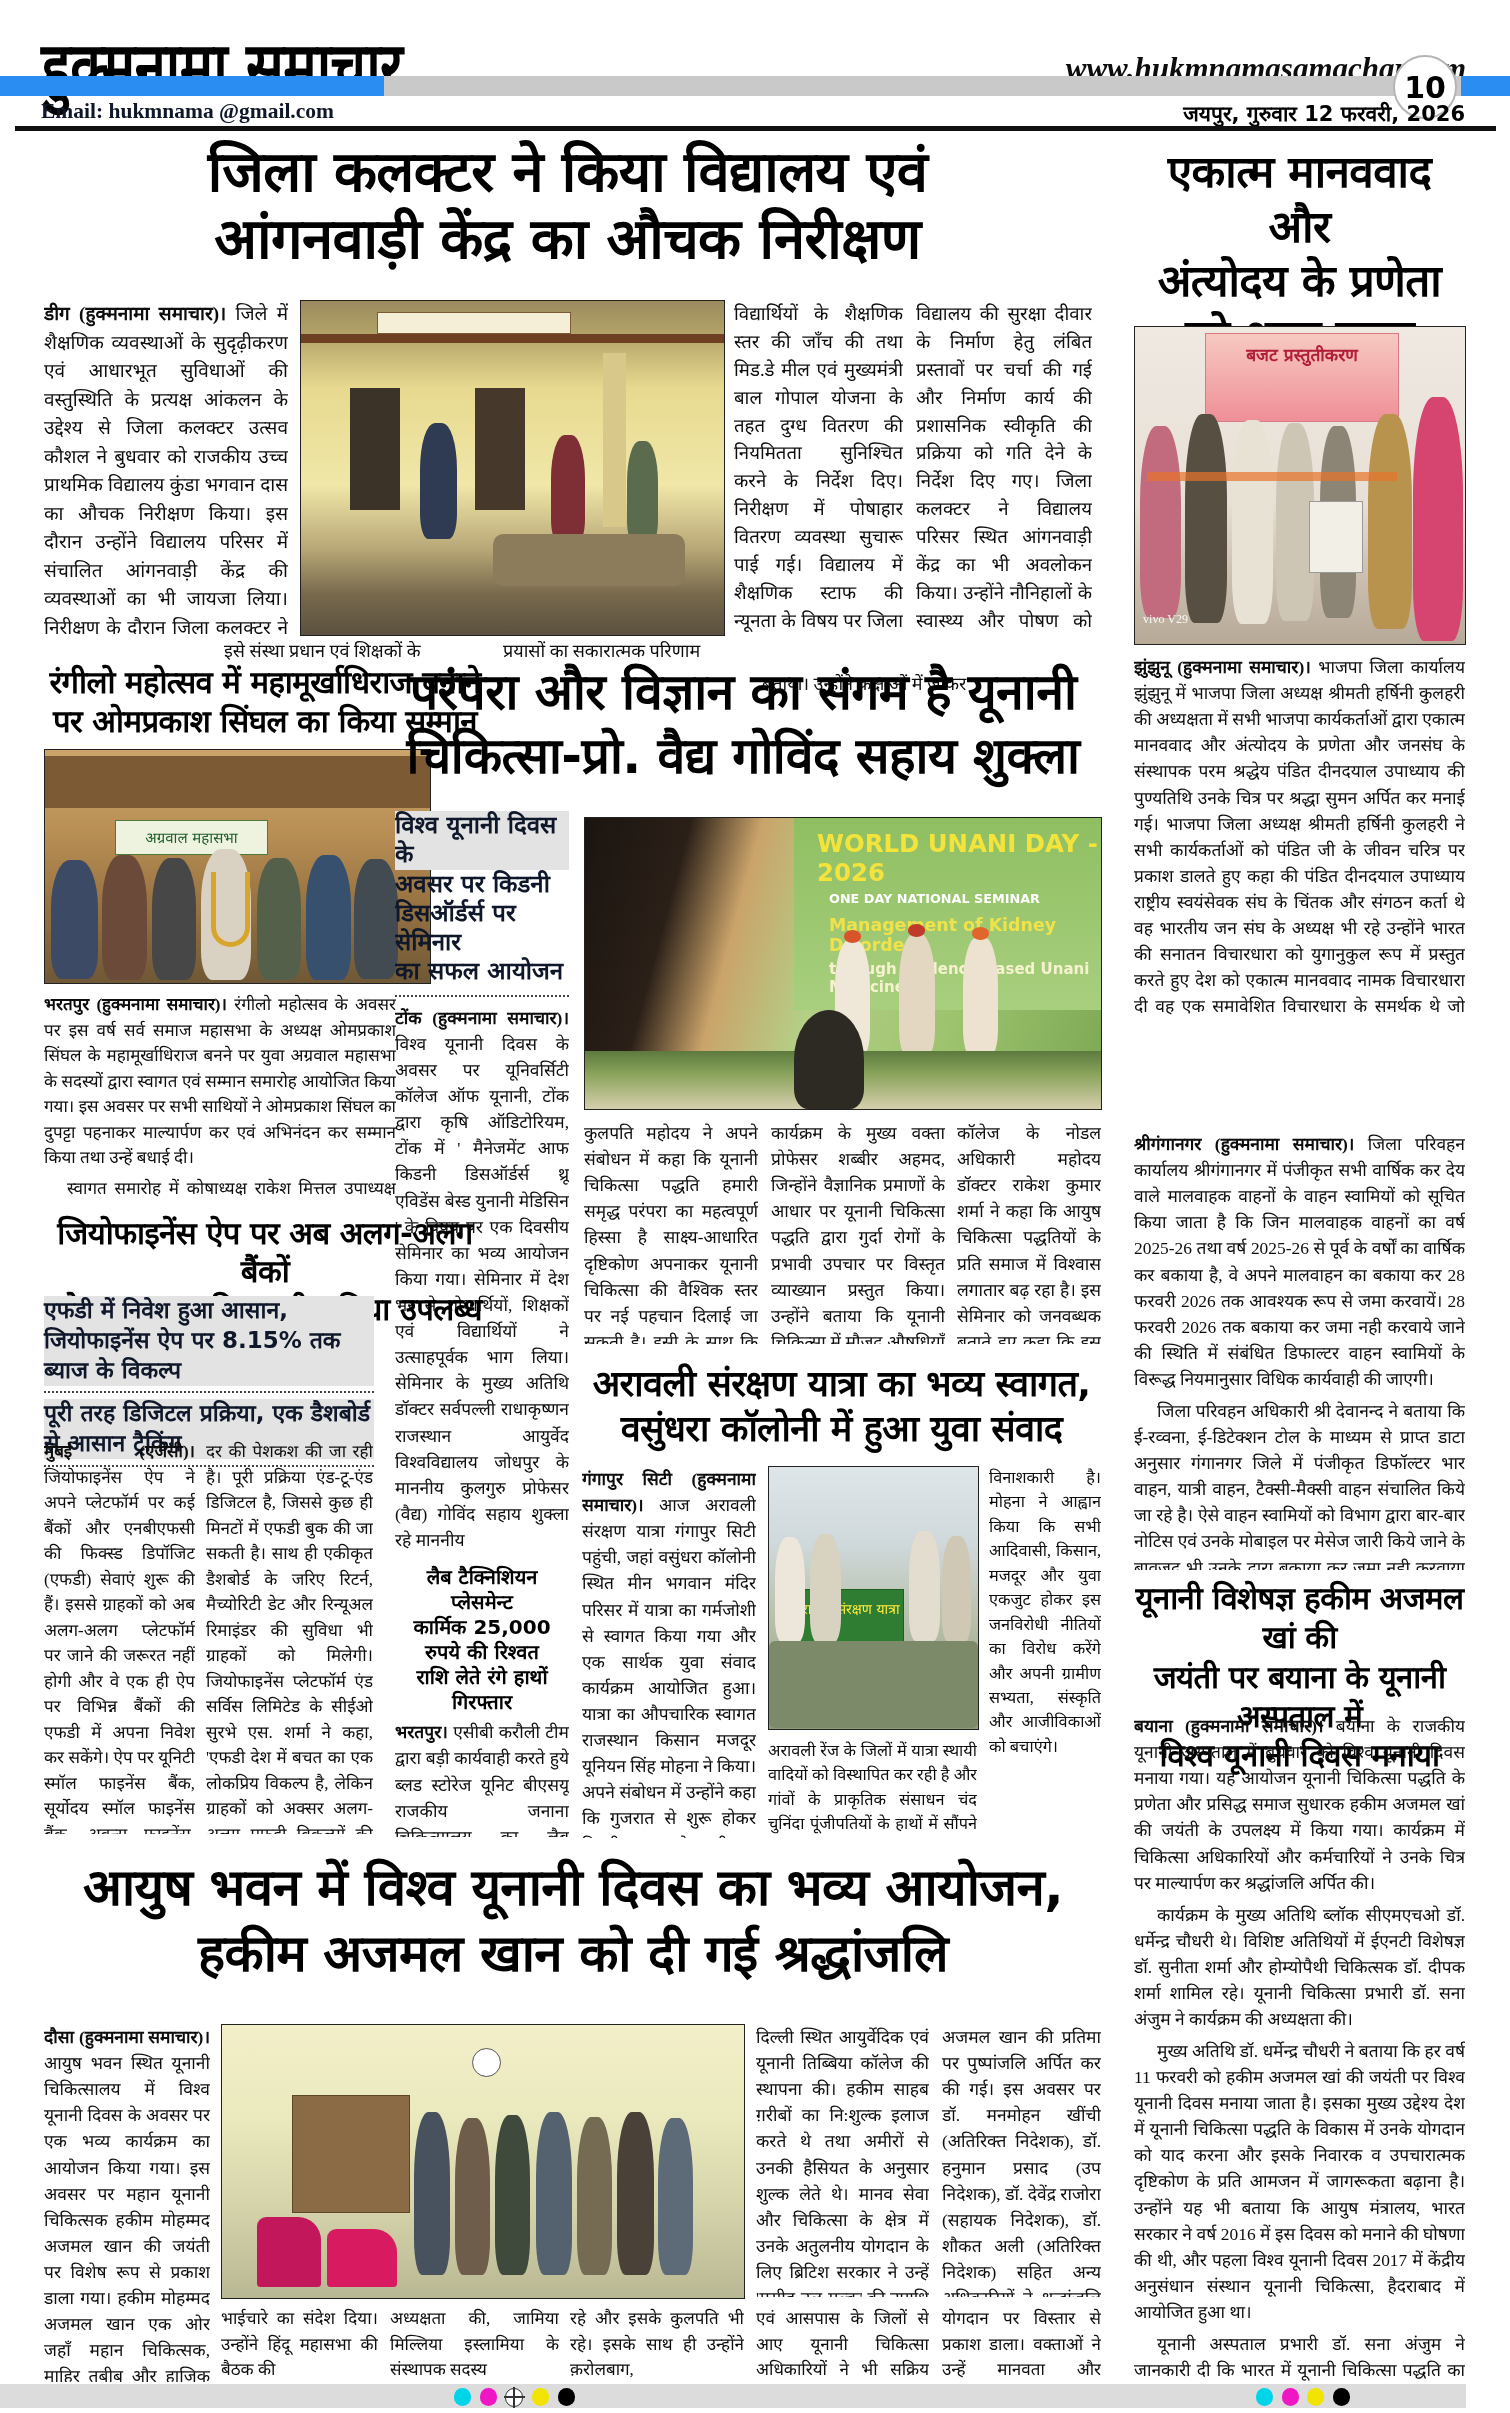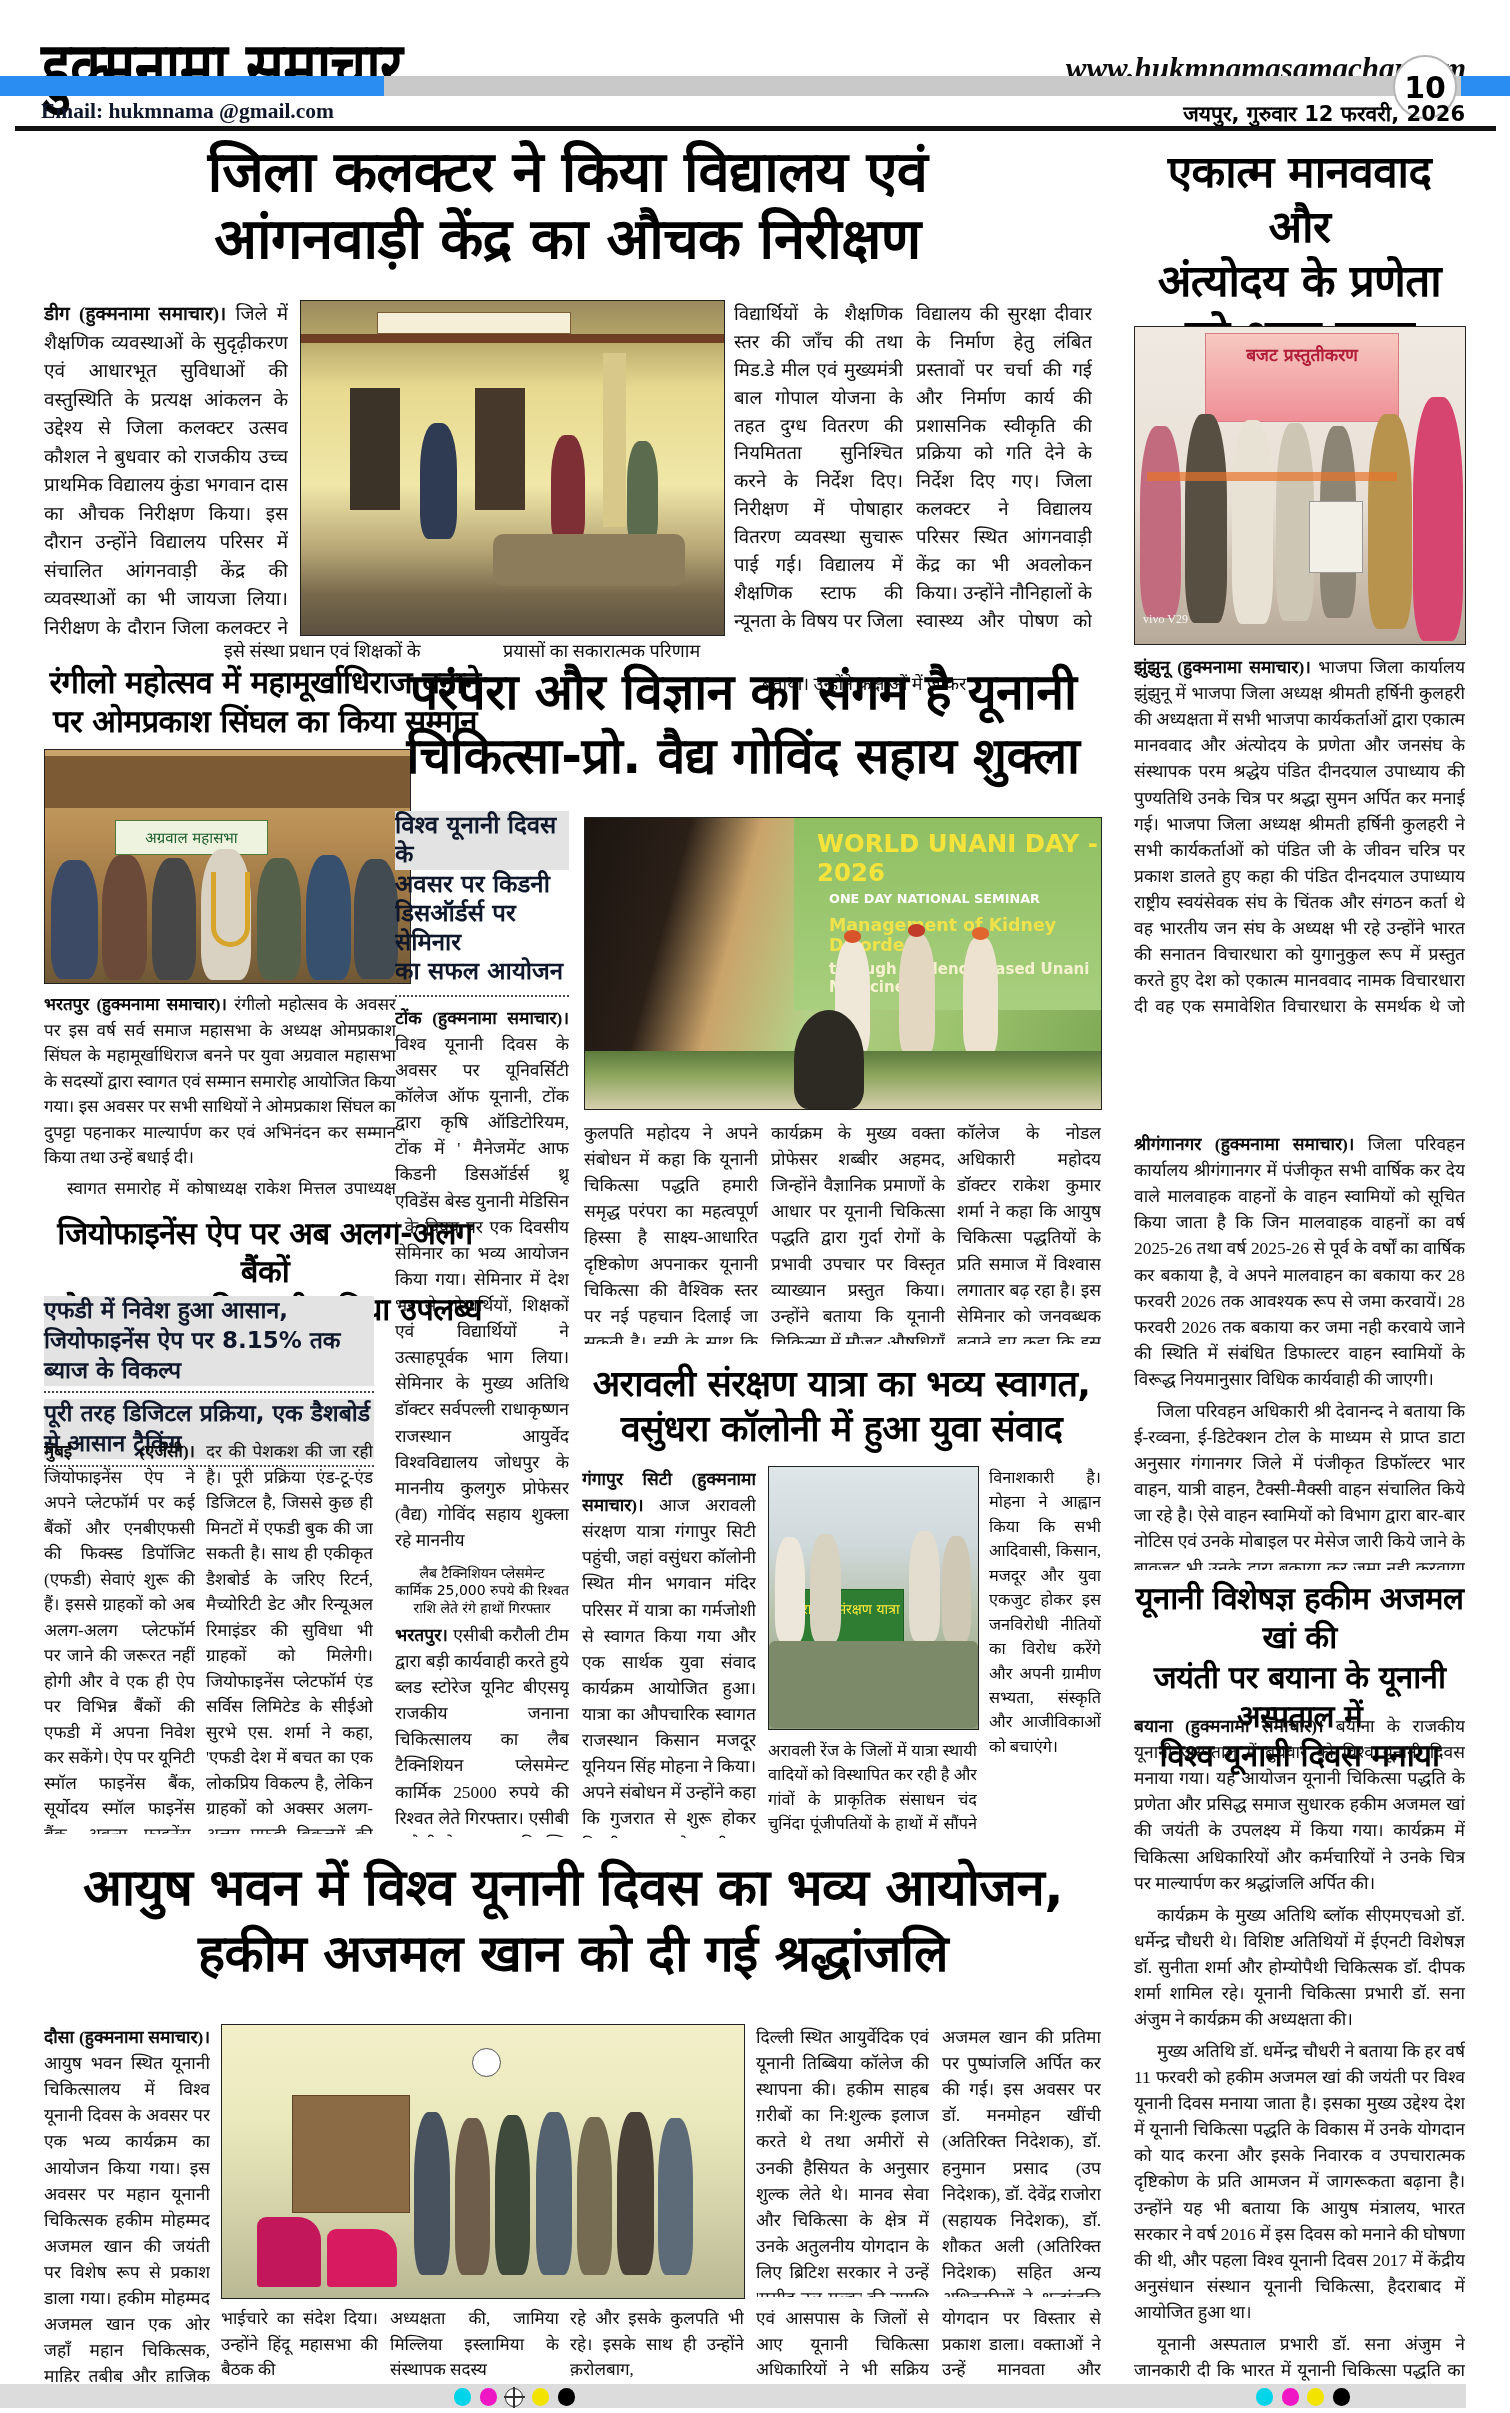--- a/index.html
+++ b/index.html
@@ -109,21 +109,21 @@
     <p class="noind"><span class="b">झुंझुनू (हुक्मनामा समाचार)।</span>
       <span>भाजपा जिला कार्यालय झुंझुनू में भाजपा जिला अध्यक्ष श्रीमती हर्षिनी कुलहरी की अध्यक्षता में सभी भाजपा कार्यकर्ताओं द्वारा एकात्म मानववाद और अंत्योदय के प्रणेता और जनसंघ के संस्थापक परम श्रद्धेय पंडित दीनदयाल उपाध्याय की पुण्यतिथि उनके चित्र पर श्रद्धा सुमन अर्पित कर मनाई गई। भाजपा जिला अध्यक्ष श्रीमती हर्षिनी कुलहरी ने सभी कार्यकर्ताओं को पंडित जी के जीवन चरित्र पर प्रकाश डालते हुए कहा की पंडित दीनदयाल उपाध्याय राष्ट्रीय स्वयंसेवक संघ के चिंतक और संगठन कर्ता थे वह भारतीय जन संघ के अध्यक्ष भी रहे उन्होंने भारत की सनातन विचारधारा को युगानुकुल रूप में प्रस्तुत करते हुए देश को एकात्म मानववाद नामक विचारधारा दी वह एक समावेशित विचारधारा के समर्थक थे जो एक मजबूत व सशक्त भारत चाहते थे।</span></p>
 
   </div>
 
   <div class="abs devh center hl" style="left:44px;top:663px;width:442px;font-size:31px;line-height:1.25;">
     <div>रंगीलो महोत्सव में महामूर्खाधिराज बनाने</div>
     <div>पर ओमप्रकाश सिंघल का किया सम्मान</div>
   </div>
 
-  <div class="photo" style="left:44px;top:749px;width:365px;height:233px;">
+  <div class="photo" style="left:44px;top:749px;width:365px;height:233px;padding-left:20px;">
     <div class="abs" style="left:0;top:0;width:100%;height:100%;background:linear-gradient(180deg,#caa46a 0%,#b98f55 35%,#9e7845 60%,#6f5836 100%);"></div>
     <div class="abs" style="left:0;top:5.8px;width:100%;height:52px;background:#7c5a33;"></div>
     <div class="abs" style="left:70px;top:70px;width:151px;height:33px;background:#eef3df;border:1.2px solid #4e7a3a;">
       <div class="center" style="font-size:15px;color:#1c5e2a;font-family:'DejaVu Sans',sans-serif;margin-top:5.8px;">अग्रवाल महासभा</div>
     </div>
     <div class="sil" style="left:5.8px;top:110px;width:47px;height:119px;background:#3c4a66;"></div>
     <div class="sil" style="left:57px;top:105px;width:45px;height:125px;background:#6b4a3a;"></div>
     <div class="sil" style="left:107px;top:108px;width:44px;height:122px;background:#474747;"></div>
     <div class="sil" style="left:156px;top:99px;width:50px;height:131px;background:#d9d2c2;"></div>
     <div class="abs" style="left:166px;top:122px;width:29px;height:70px;border:5.8px solid #d8a52c;border-top:none;border-radius:0 0 23px 23px;"></div>
@@ -148,21 +148,21 @@
       <div class="gray-hi">विश्व यूनानी दिवस के</div>
       <div>अवसर पर किडनी</div>
       <div>डिसऑर्डर्स पर सेमिनार</div>
       <div>का सफल आयोजन</div>
     </div>
     <div class="dotrule" style="margin:8.1px 0;"></div>
     <div class="body-col" style="font-size:17.4px;height:auto;">
       <p class="noind"><span class="b">टोंक (हुक्मनामा समाचार)।</span>
         <span>विश्व यूनानी दिवस के अवसर पर यूनिवर्सिटी कॉलेज ऑफ यूनानी, टोंक द्वारा कृषि ऑडिटोरियम, टोंक में ' मैनेजमेंट आफ किडनी डिसऑर्डर्स थ्रू एविडेंस बेस्ड युनानी मेडिसिन ' के विषय पर एक दिवसीय सेमिनार का भव्य आयोजन किया गया। सेमिनार में देश भर से शोधार्थियों, शिक्षकों एवं विद्यार्थियों ने उत्साहपूर्वक भाग लिया। सेमिनार के मुख्य अतिथि डॉक्टर सर्वपल्ली राधाकृष्णन राजस्थान आयुर्वेद विश्वविद्यालय जोधपुर के माननीय कुलगुरु प्रोफेसर (वैद्य) गोविंद सहाय शुक्ला रहे माननीय</span></p>
     </div>
-    <div class="devh center" style="font-size:14px;line-height:1.25;font-weight:400;margin:5.8px 0 4.7px 0;">
+    <div class="devh center" style="font-size:20px;line-height:1.25;font-weight:700;margin:5.8px 0 4.7px 0;">
       <div>लैब टैक्निशियन प्लेसमेन्ट</div>
       <div>कार्मिक 25,000 रुपये की रिश्वत</div>
       <div>राशि लेते रंगे हाथों गिरफ्तार</div>
     </div>
     <div class="body-col" style="font-size:17.4px;height:auto;">
       <p class="noind"><span class="b">भरतपुर।</span>
         <span>एसीबी करौली टीम द्वारा बड़ी कार्यवाही करते हुये ब्लड स्टोरेज यूनिट बीएसयू राजकीय जनाना चिकित्सालय का लैब टैक्निशियन प्लेसमेन्ट कार्मिक 25000 रुपये की रिश्वत लेते गिरफ्तार। एसीबी करौली के पद पर नियुक्ति देने के एवज में 30,000 रुपये रिश्वत राशि की मांग कर परेशान किया जा रहा है। मामले का सत्यापन कर राम कुमार लैब टैक्निशियन प्लेसमेन्ट कार्मिक ब्लड स्टोरेज यूनिट राजकीय जनाना चिकित्सालय भरतपुर को परिवादी से 25,000 रुपये रिश्वत राशि लेते हुये रंगे हाथों गिरफ्तार किया है। एसीबी टीम आरोपी से पूछताछ कर आगे की कार्यवाही कर रही है।</span></p>
     </div>
   </div>
 

